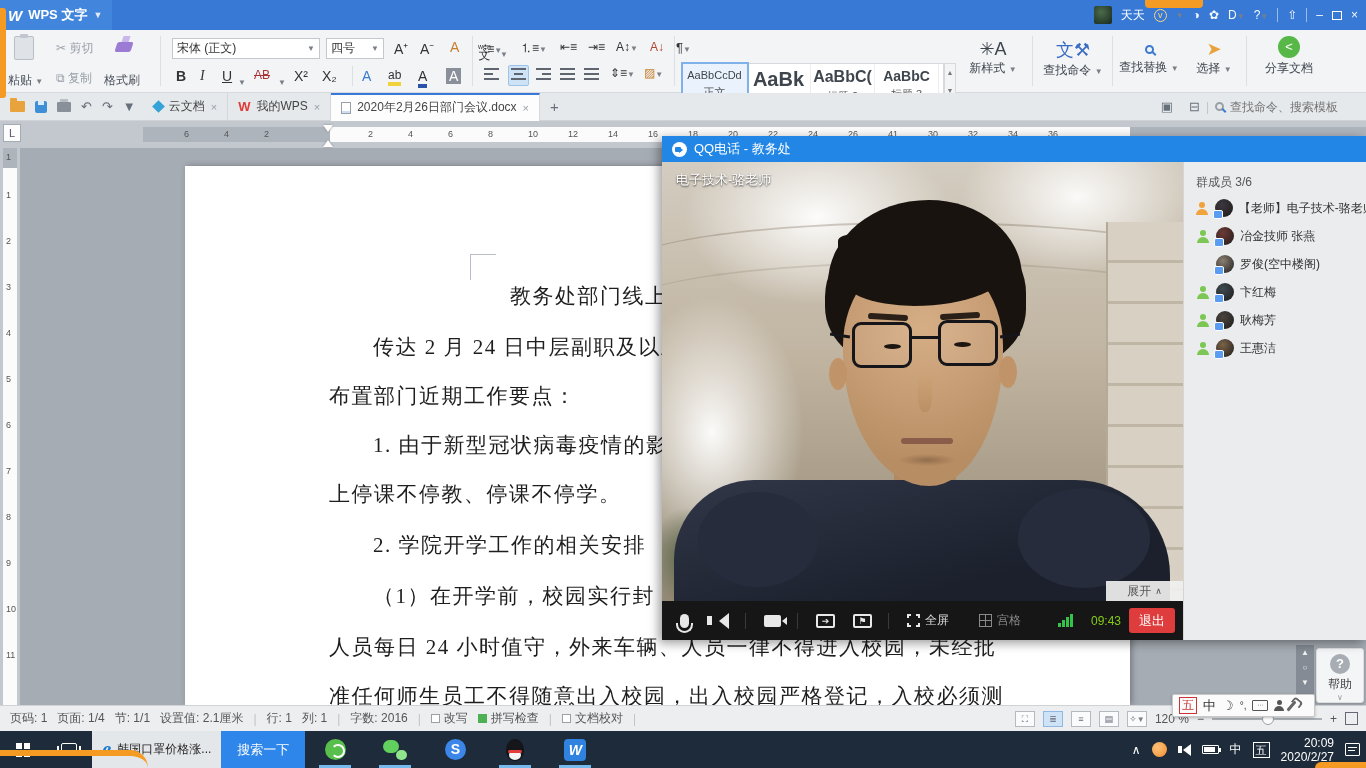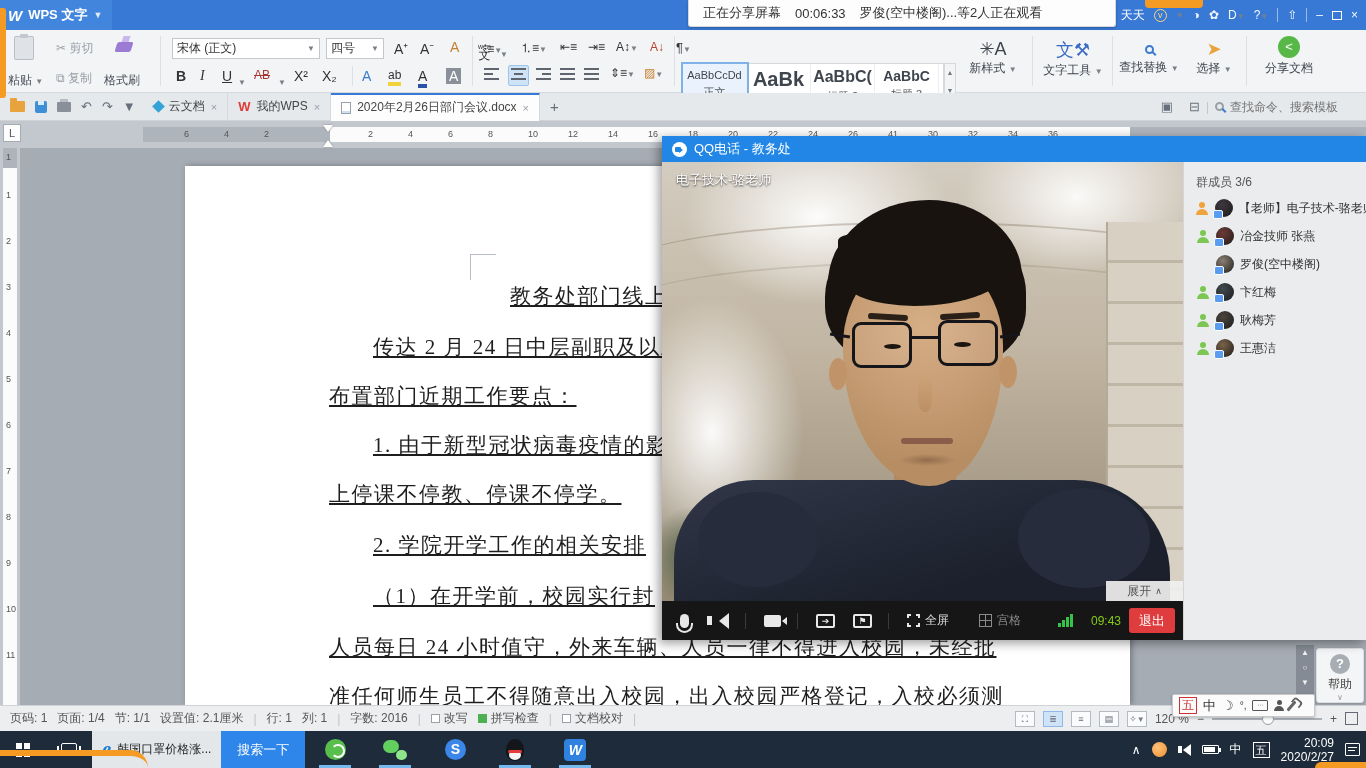--- a/index.html
+++ b/index.html
@@ -86,21 +86,21 @@
   .indent-mark { position:absolute; left:323px; top:4px; width:0; height:0; border:5px solid transparent; border-top:7px solid #fdfdfd; filter:drop-shadow(0 0 1px #888); }
   .indent-mark2 { position:absolute; left:323px; top:14px; width:0; height:0; border:5px solid transparent; border-bottom:7px solid #fdfdfd; filter:drop-shadow(0 0 1px #888); }
   #v-ruler { position:absolute; left:0; top:148px; width:20px; height:557px; background:#c3c8cf; z-index:2; }
   #v-ruler .vband { position:absolute; left:3px; top:0; width:14px; height:20px; background:#aeb4bc; }
   #v-ruler .vband-white { position:absolute; left:3px; top:20px; width:14px; height:537px; background:#fbfbfb; }
   .vnum { position:absolute; left:6px; font-size:9px; color:#555; }
 
   
   #doc-area { position:absolute; left:20px; top:148px; width:1346px; height:557px; background:#a6acb4; overflow:hidden; }
   #page { position:absolute; left:165px; top:18px; width:945px; height:539px; background:#fff; box-shadow:2px 0 6px rgba(0,0,0,.3); }
-  .doc-line { position:absolute; font-family:"Liberation Serif",serif; font-size:21px; color:#1e1e1e; letter-spacing:1.5px; white-space:nowrap;text-decoration:underline; }
+  .doc-line { position:absolute; font-family:"Liberation Serif",serif; font-size:21px; color:#1e1e1e; letter-spacing:1.5px; white-space:nowrap; }
   .corner-mark { position:absolute; left:285px; top:88px; width:26px; height:26px; border-left:1px solid #b9bec6; border-top:1px solid #b9bec6; border-left:0; }
   .corner-mark::before { content:''; position:absolute; left:0; bottom:0; width:1px; height:26px; background:#b9bec6; }
 
   
   #qq { position:absolute; left:662px; top:136px; width:704px; height:504px; z-index:30; box-shadow:-3px 3px 10px rgba(0,0,0,.4); }
   #qq-titlebar { position:absolute; left:0; top:0; width:704px; height:26px; background:#2186e6; color:#fff; font-size:13px; display:flex; align-items:center; gap:7px; padding:0 10px; }
   .qq-cam-ic { width:15px; height:15px; border-radius:50%; background:#fff; position:relative; }
   .qq-cam-ic::before { content:''; position:absolute; left:3px; top:5px; width:6px; height:5px; background:#2186e6; border-radius:1px; }
   .qq-cam-ic::after { content:''; position:absolute; left:9px; top:5px; border:3px solid transparent; border-right:4px solid #2186e6; transform:translateX(-2px) rotate(180deg); }
   #video { position:absolute; left:0; top:26px; width:521px; height:439px; overflow:hidden; background:linear-gradient(180deg,#d3ccc0 0%,#c0b4a1 45%,#948974 100%); }
@@ -240,25 +240,20 @@
       <span class="tb-ic">?<span class="dd">▼</span></span>
       <span class="tb-div"></span>
       <span class="tb-ic">⇧</span>
       <span class="tb-div"></span>
       <span class="tb-ic">–</span>
       <span class="win-restore"></span>
       <span class="tb-ic">×</span>
     </div>
   </div>
 
-  <div id="share-pill">
-    <span>正在分享屏幕</span>
-    <span>00:06:33</span>
-    <span>罗俊(空中楼阁)...等2人正在观看</span>
-  </div>
 
   <div id="ribbon">
     <div class="abs" style="left:14px;top:6px;">
         <div class="clipboard"></div>
       </div>
     <div class="rib-label" style="left:8px;top:42px;"><span>粘贴</span> <span class="dd">▼</span></div>
     <div class="rib-label gray" style="left:56px;top:10px;">✂ <span>剪切</span></div>
     <div class="rib-label gray" style="left:56px;top:40px;">⧉ <span>复制</span></div>
     <div class="abs" style="left:116px;top:8px;">
         <div class="brush"></div>
@@ -319,21 +314,21 @@
       </div>
     <div class="gal-scroll">▲<br>▼<br>≡</div>
 
     <div class="big-tool" style="left:962px;top:8px;">
       <span class="glyph">✳A</span>
       <span><span>新样式</span> <span class="dd">▼</span></span>
     </div>
     <div class="rib-div" style="left:1032px;"></div>
     <div class="big-tool" style="left:1042px;top:8px;">
       <span class="glyph" style="color:#3a6bc4;">文⚒</span>
-      <span><span>文字工具</span> <span class="dd">▼</span></span>
+      <span><span>查找命令</span> <span class="dd">▼</span></span>
     </div>
     <div class="rib-div" style="left:1112px;"></div>
     <div class="big-tool" style="left:1118px;top:8px;">
       <span class="glyph"><span class="mag"></span></span>
       <span><span>查找替换</span> <span class="dd">▼</span></span>
     </div>
     <div class="big-tool" style="left:1188px;top:8px;width:52px;">
       <span class="glyph" style="color:#e8a33d;">➤</span>
       <span><span>选择</span> <span class="dd">▼</span></span>
     </div>

